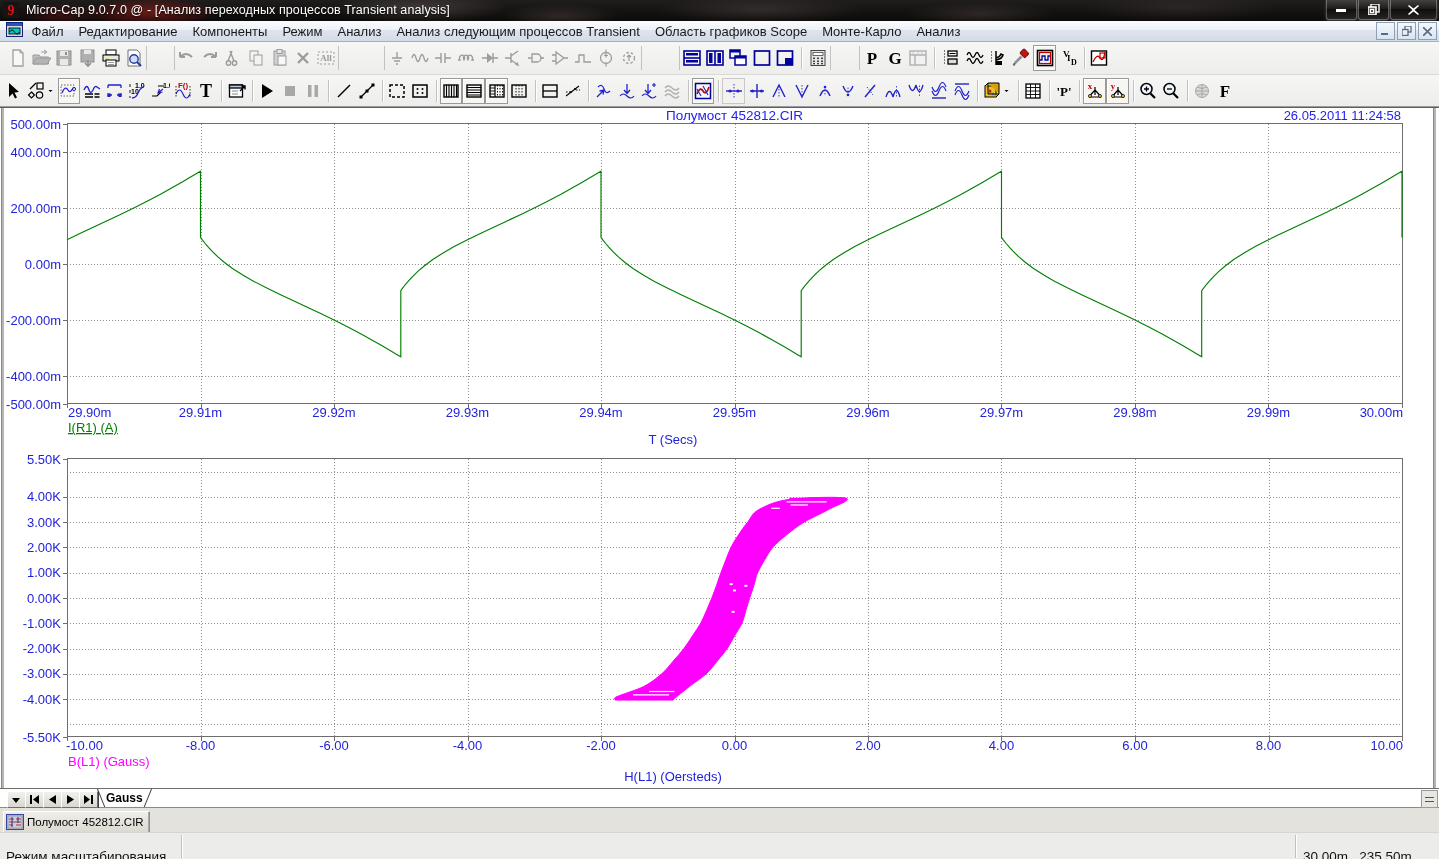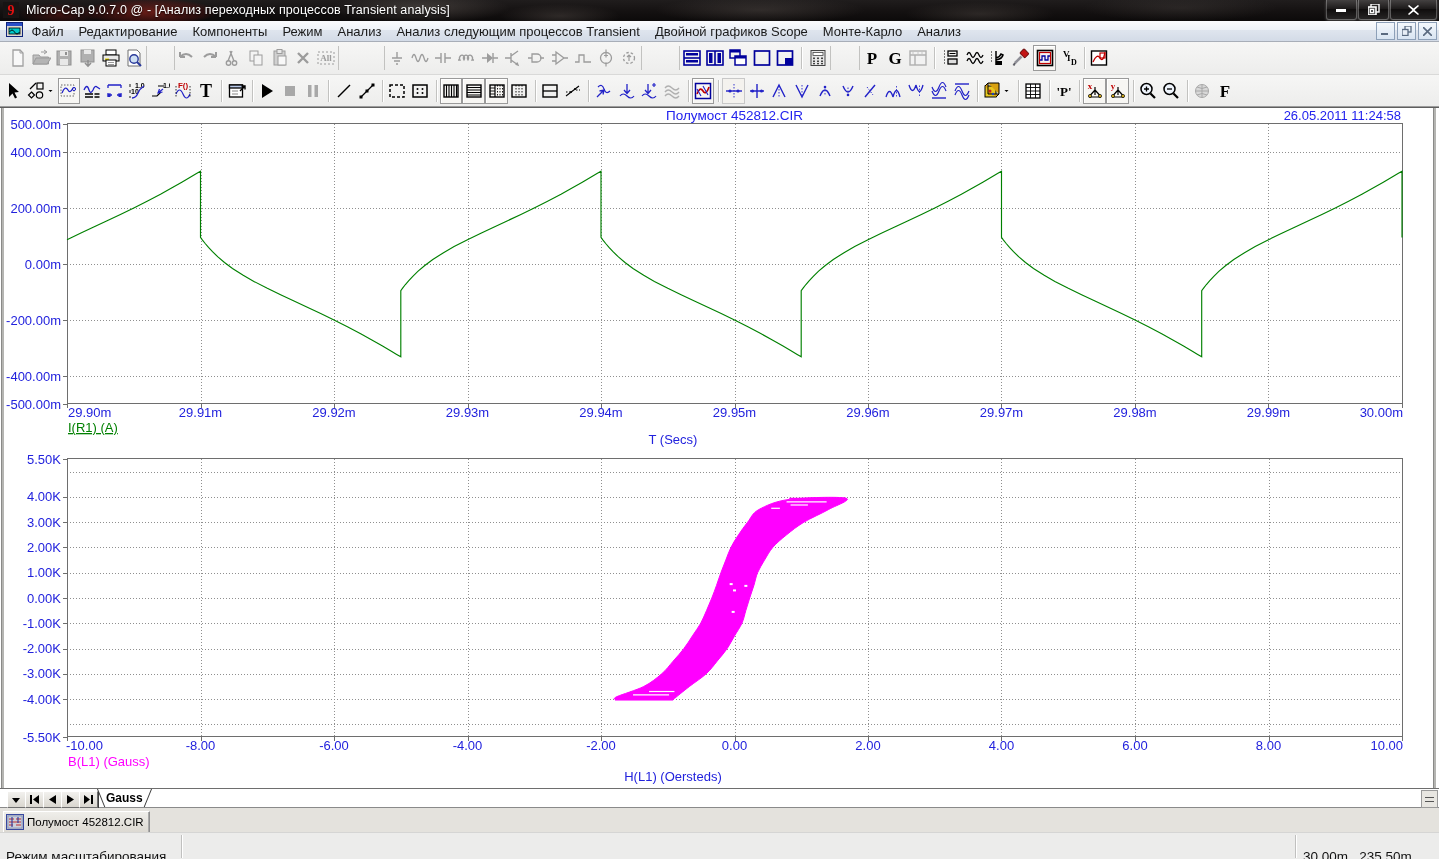--- a/index.html
+++ b/index.html
@@ -120,21 +120,21 @@
         <path d="M3.5 10 q2.5 -4 5 0 t5 0" fill="none" stroke="#000" stroke-width="0.9"></path>
       </svg>
     </span>
     <span id="menu-items" style="display: flex;">
         <span class="menu-item">Файл</span>
         <span class="menu-item">Редактирование</span>
         <span class="menu-item">Компоненты</span>
         <span class="menu-item">Режим</span>
         <span class="menu-item">Анализ</span>
         <span class="menu-item">Анализ следующим процессов Transient</span>
-        <span class="menu-item">Двойной графиков Scope</span>
+        <span class="menu-item">Область графиков Scope</span>
         <span class="menu-item">Монте-Карло</span>
         <span class="menu-item">Анализ</span>
       </span>
     <div class="mdi-btns">
       <div class="mdi-btn">
           <svg width="9" height="9" viewBox="0 0 9 9">
             <rect x="0" y="6" width="7" height="2" fill="#5a6a80"></rect>
           </svg>
         </div>
       <div class="mdi-btn">

